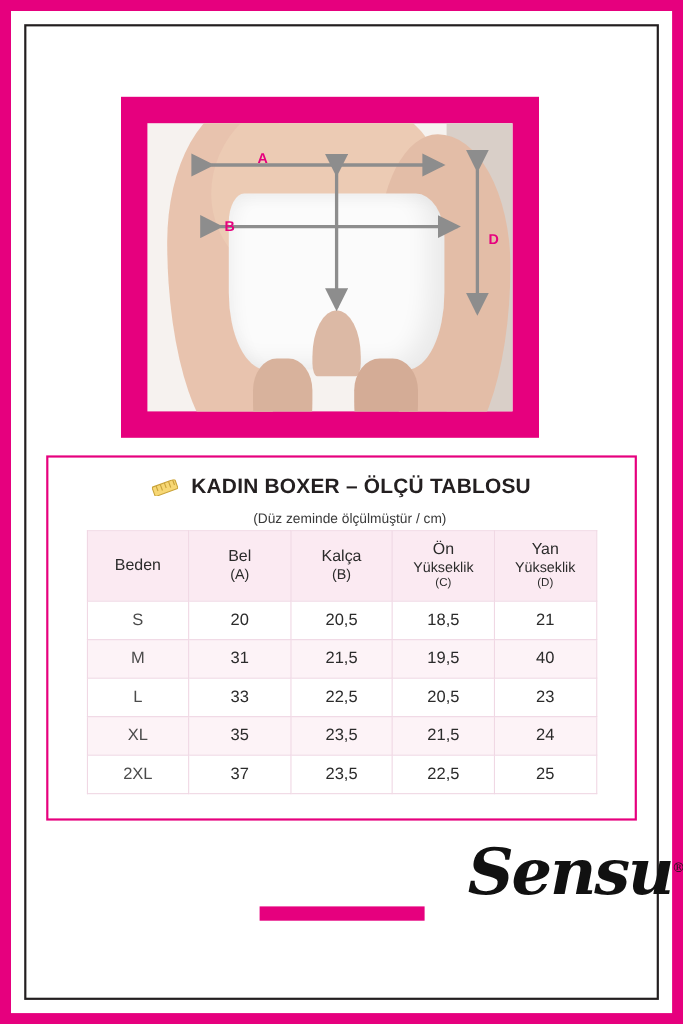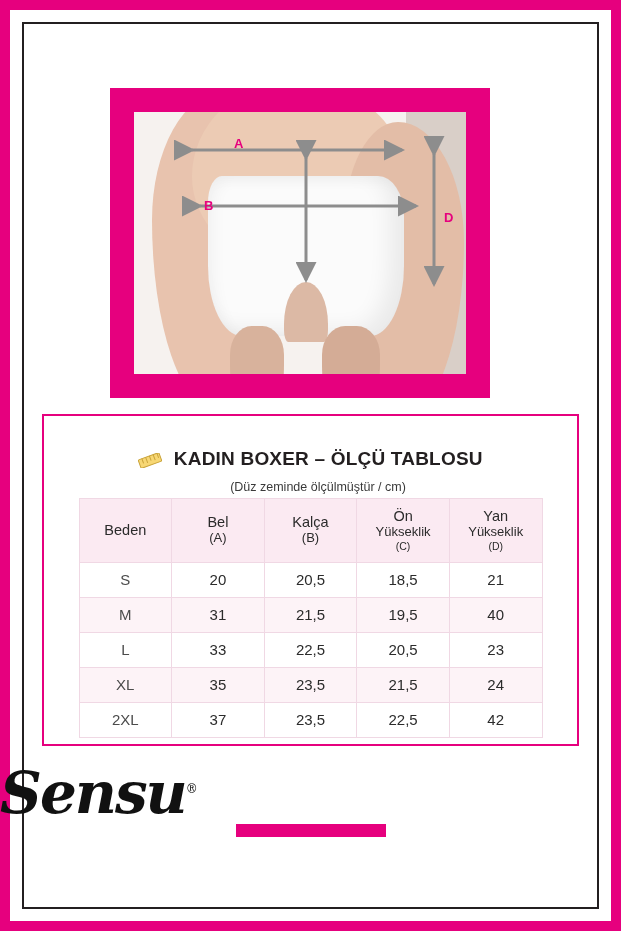--- a/index.html
+++ b/index.html
@@ -128,21 +128,21 @@
     left: 42px;
     top: 414px;
     width: 537px;
     height: 332px;
     border: 2px solid #e6007e;
     background: #ffffff;
     box-sizing: border-box;
   }
   .card-title {
     text-align: center;
-    margin-top: 32px;
+    margin-top: 16px;
     font-size: 19px;
     font-weight: 700;
     color: #231f20;
     letter-spacing: .2px;
   }
   .ruler-icon {
     display: inline-block;
     vertical-align: -3px;
     margin-right: 6px;
   }
@@ -191,21 +191,21 @@
   table.size tbody td.beden {
     color: #4b4b4b;
   }
 
   
   .logo-wrap {
     position: absolute;
     left: 0;
     top: 764px;
     width: 621px;
-    text-align: left;
+    text-align: right;
   }
   .logo-text {
     font-family: "DejaVu Serif", serif;
     font-style: italic;
     font-weight: 700;
     font-size: 58px;
     color: #111111;
     letter-spacing: -2px;
     line-height: 1;
   }
@@ -337,21 +337,21 @@
           <td>35</td>
           <td>23,5</td>
           <td>21,5</td>
           <td>24</td>
         </tr>
         <tr>
           <td class="beden">2XL</td>
           <td>37</td>
           <td>23,5</td>
           <td>22,5</td>
-          <td>42</td>
+          <td>25</td>
         </tr>
       </tbody>
     </table>
   </div>
 
   <div class="logo-wrap">
     <div class="logo-text">
       <span>Sensu</span><span class="logo-reg">®</span>
     </div>
     <div class="logo-bar"></div>

